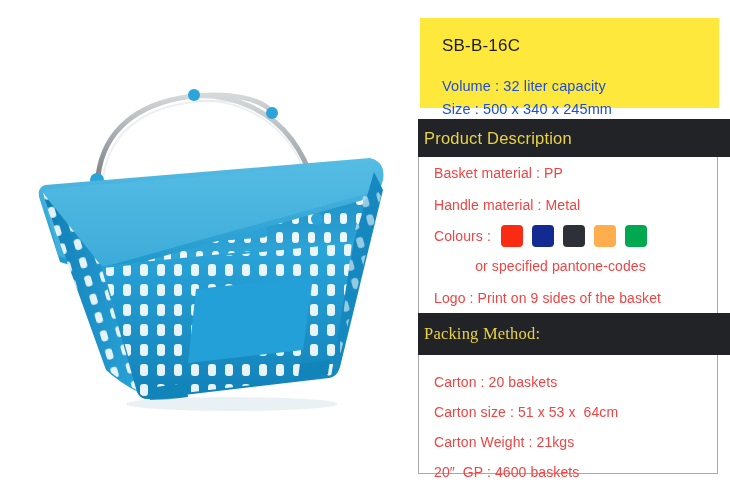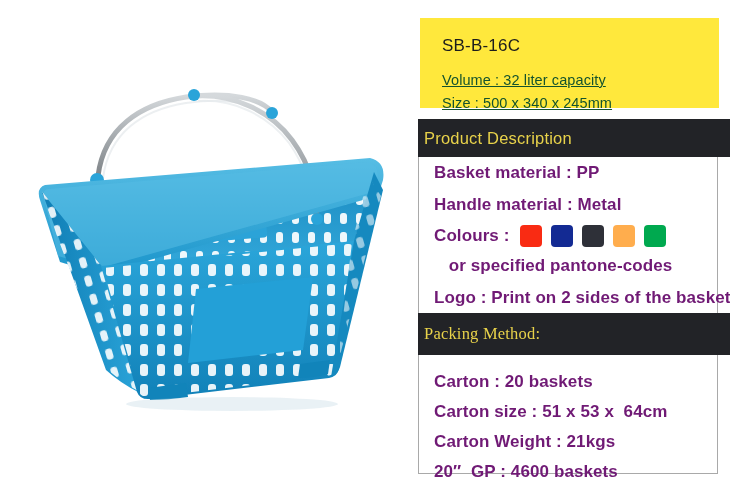--- a/index.html
+++ b/index.html
@@ -43,28 +43,27 @@
     height: 90px;
     background: #ffe83c;
     box-sizing: border-box;
     padding: 16px 0 0 22px;
   }
   .summary-code {
     font-size: 17px;
     color: #1c1c1c;
     letter-spacing: 0.2px;
     line-height: 24px;
-    margin: 0 0 11px 0;
+    margin: 0 0 17px 0;
   }
   .summary-line {
     font-size: 14.5px;
-    color: #14532d;
+    color: #1d4ed8;
     line-height: 23px;
     letter-spacing: 0.1px;
-    text-decoration: underline;
   }
 
   .spec-box {
     position: absolute;
     left: 0;
     top: 119px;
     width: 300px;
     height: 355px;
     border-left: 1px solid #a9a9a9;
     border-right: 1px solid #a9a9a9;
@@ -93,25 +92,24 @@
 
   .rows {
     position: absolute;
     left: 15px;
     right: 8px;
   }
   #rows-description { top: 38px; }
   #rows-packing     { top: 248px; }
 
   .spec-row {
-    font-size: 17px;
-    color: #701a75;
+    font-size: 14px;
+    color: #ef4444;
     letter-spacing: 0.1px;
     white-space: pre;
-    font-weight: bold;
   }
 
   
   #rows-description .spec-row { line-height: 32px; }
   #rows-description .row-colours {
     display: flex;
     align-items: center;
     line-height: 30px;
   }
   #rows-description .row-pantone {
@@ -275,21 +273,21 @@
           <span class="swatch" style="background:#f92b13"></span>
           <span class="swatch" style="background:#132a93"></span>
           <span class="swatch" style="background:#2e3038"></span>
           <span class="swatch" style="background:#ffad4d"></span>
           <span class="swatch" style="background:#00a94f"></span>
         </span>
       </div>
 
       <div class="spec-row row-pantone">or specified pantone-codes</div>
 
-      <div class="spec-row row-logo">Logo : Print on 2 sides of the basket</div>
+      <div class="spec-row row-logo">Logo : Print on 9 sides of the basket</div>
     </div>
 
     <div class="section-header" id="header-packing-method">
       <span class="section-title">Packing Method:</span>
     </div>
 
     <div class="rows" id="rows-packing">
       <div class="spec-row">Carton : 20 baskets</div>
       <div class="spec-row">Carton size : 51 x 53 x  64cm</div>
       <div class="spec-row">Carton Weight : 21kgs</div>

